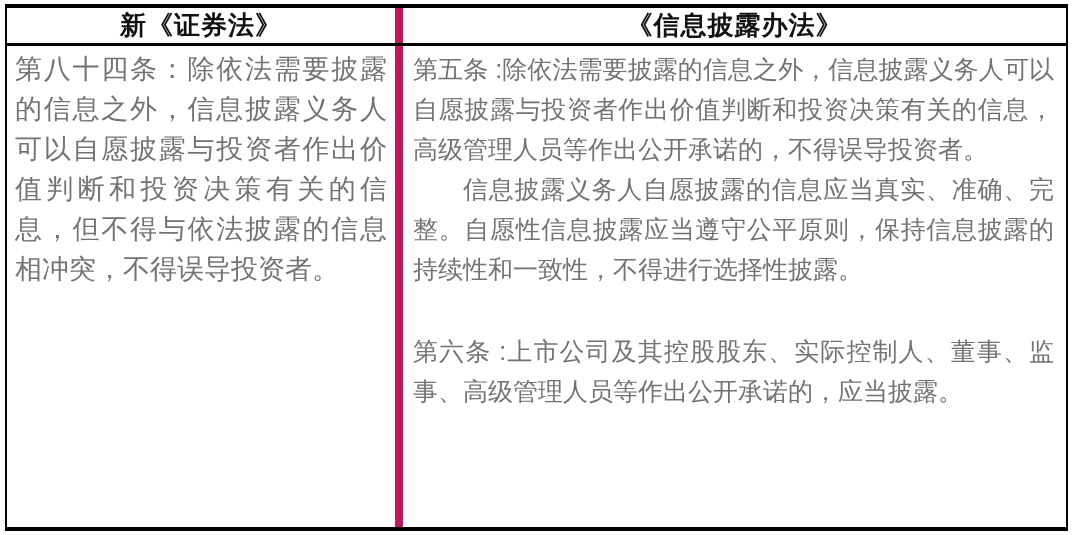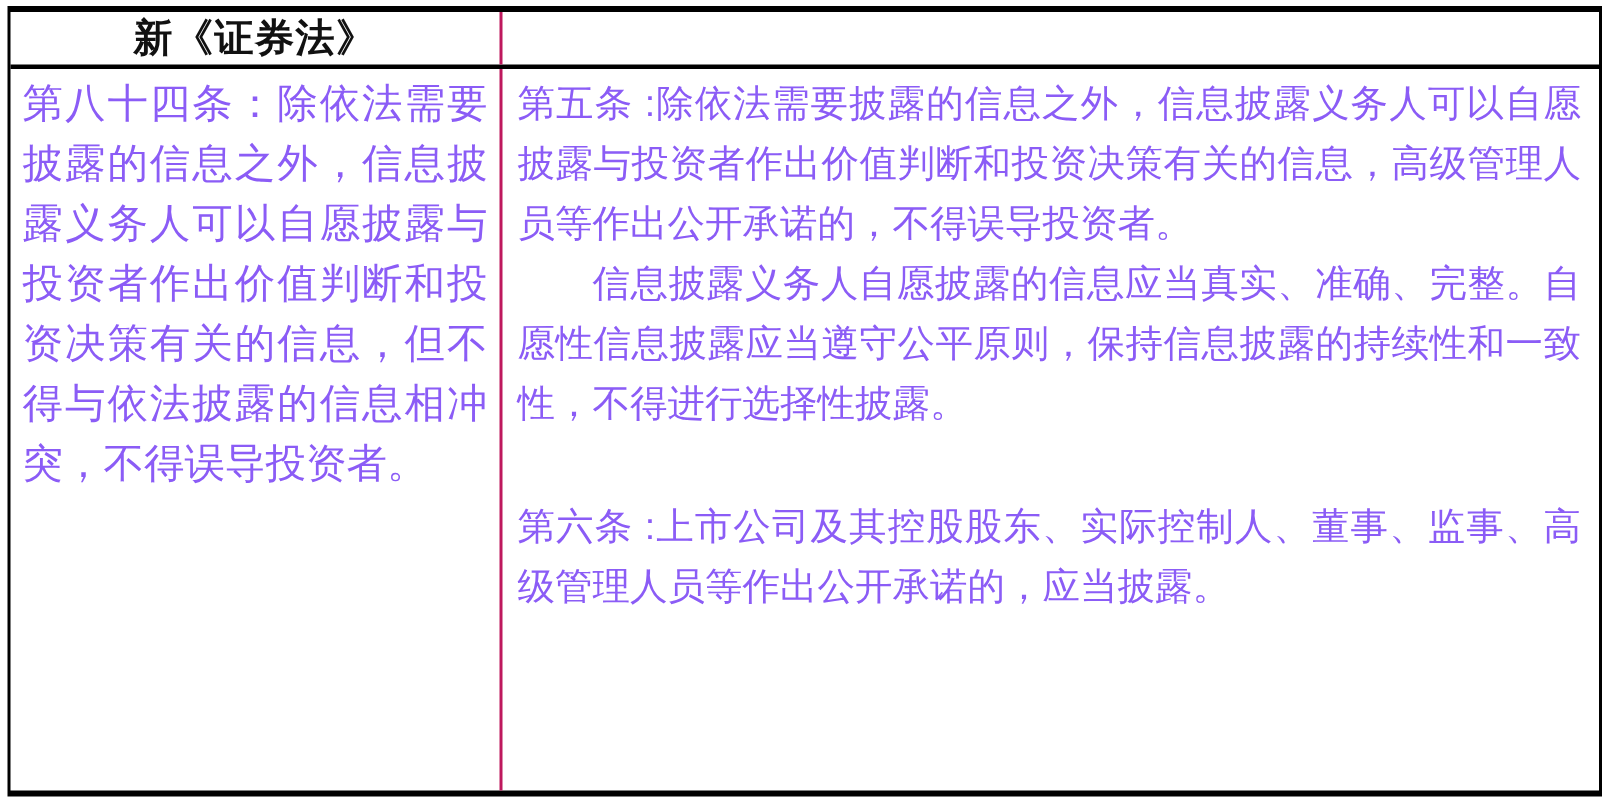--- a/index.html
+++ b/index.html
@@ -35,44 +35,45 @@
     justify-content: center;
     font-size: 26px;
     font-weight: bold;
     color: #111;
     letter-spacing: 1px;
   }
   .tbody {
     display: flex;
     flex: 1 1 auto;
   }
-  .col-left  { width: 328px; border-right: 2px solid #be185d; flex: 0 0 auto; }
+  .col-left  { width: 396px; border-right: 8px solid #be185d; flex: 0 0 auto; }
   .col-right { flex: 1 1 auto; }
   .td {
     padding: 3px 8px 2px 8px;
     overflow: hidden;
   }
   .td.col-right { padding: 3px 12px 2px 10px; }
   .td p {
     margin: 0;
-    color: #8b5cf6;
+    color: #737373;
     text-align: justify;
     text-justify: inter-ideograph;
   }
   .col-left.td p  { font-size: 27px; line-height: 40px; }
   .col-right.td p { font-size: 25px; line-height: 40px; }
   .indent { text-indent: 2em; }
   .gap-before { margin-top: 42px !important; }
 </style>
 </head>
 <body>
 
 <div class="tbl">
   <div class="thead">
     <div class="th col-left">新《证券法》</div>
+    <div class="th col-right">《信息披露办法》</div>
   </div>
   <div class="tbody">
     <div class="td col-left">
       <p>第八十四条：除依法需要披露的信息之外，信息披露义务人可以自愿披露与投资者作出价值判断和投资决策有关的信息，但不得与依法披露的信息相冲突，不得误导投资者。</p>
     </div>
     <div class="td col-right">
       <p>第五条 :除依法需要披露的信息之外，信息披露义务人可以自愿披露与投资者作出价值判断和投资决策有关的信息，高级管理人员等作出公开承诺的，不得误导投资者。</p>
       <p class="indent">信息披露义务人自愿披露的信息应当真实、准确、完整。自愿性信息披露应当遵守公平原则，保持信息披露的持续性和一致性，不得进行选择性披露。</p>
       <p class="gap-before">第六条 :上市公司及其控股股东、实际控制人、董事、监事、高级管理人员等作出公开承诺的，应当披露。</p>
     </div>

